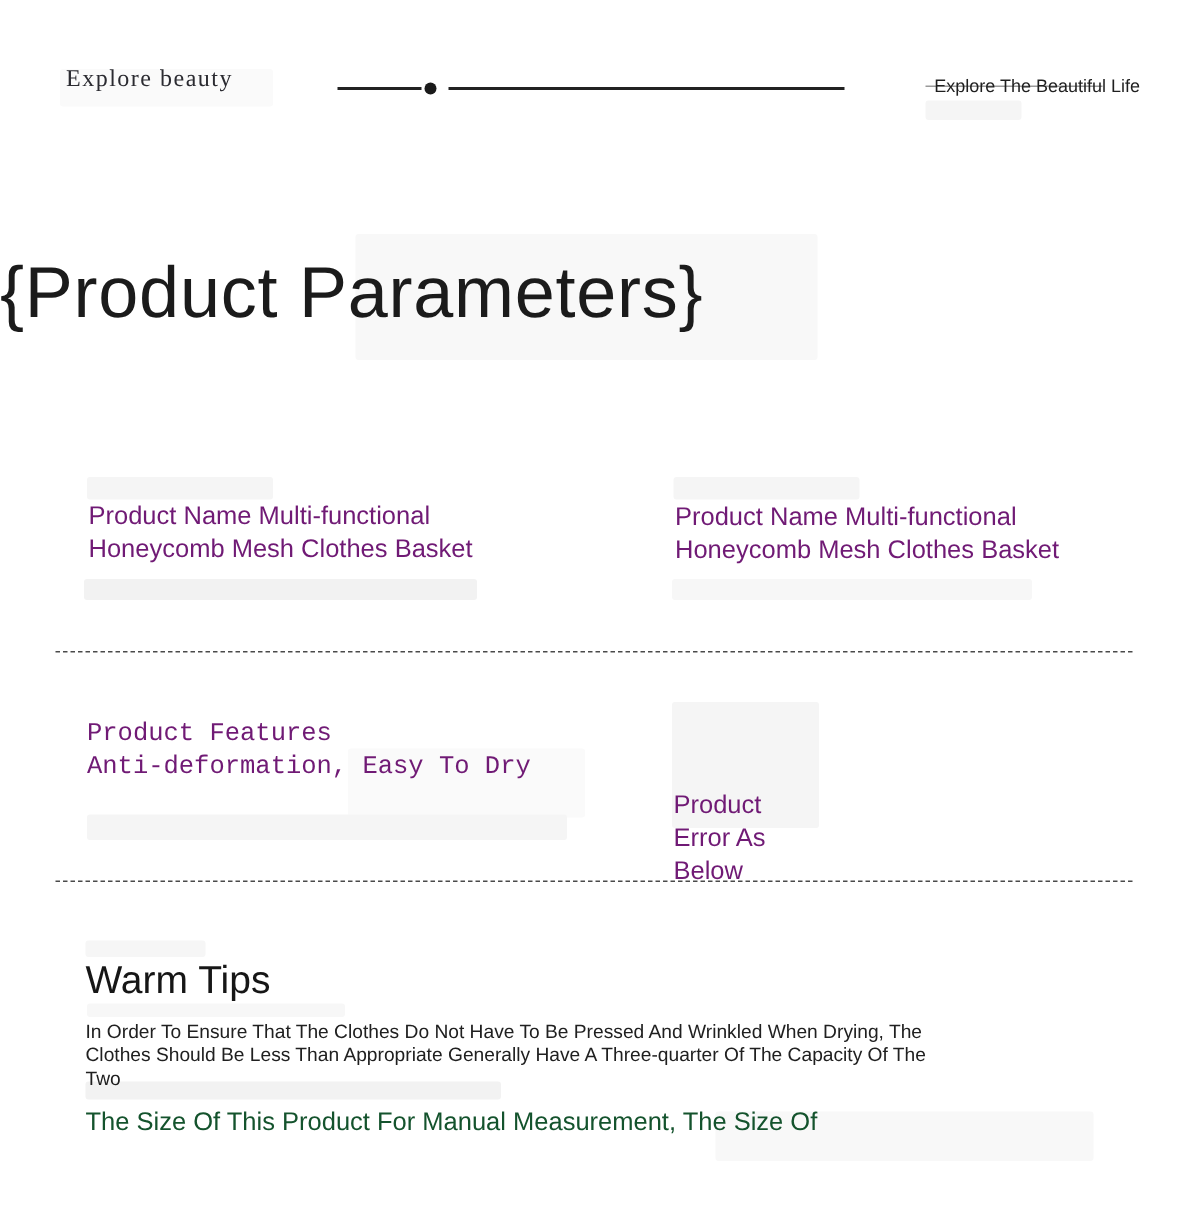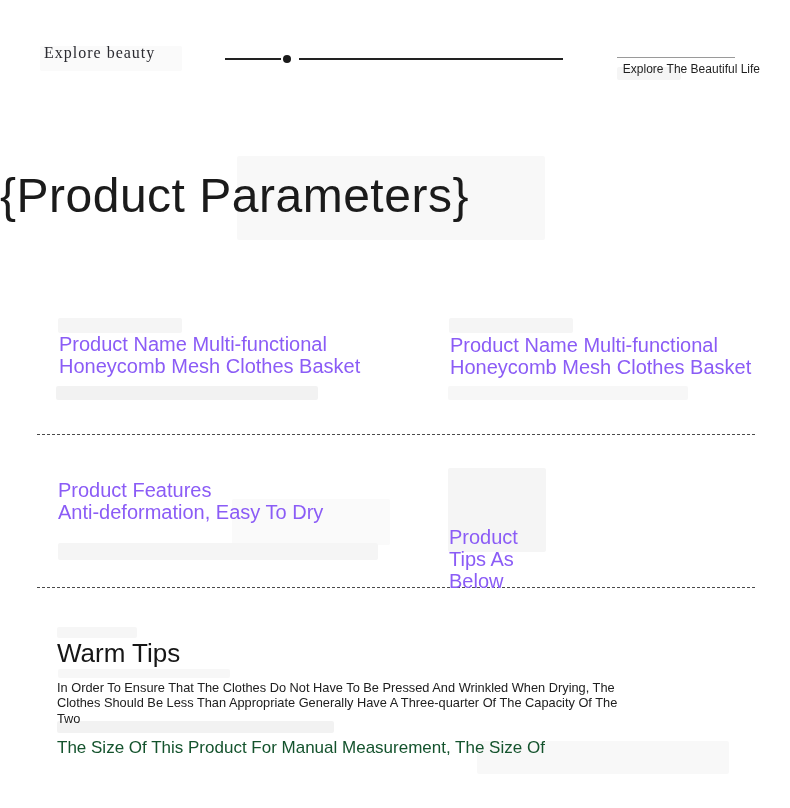--- a/index.html
+++ b/index.html
@@ -22,36 +22,35 @@
     font-family: "Liberation Serif", serif;
     font-size: 16px; letter-spacing: 1px; color: #2b2b31;
     z-index: 3;
   }
   .hline { background: #222222; height: 2px; z-index: 2; }
   .hdot { width: 8px; height: 8px; border-radius: 50%; background: #1a1a1a; z-index: 2; }
   .tagline {
     left: 615px; top: 50px; width: 145px;
     font-size: 12px; color: #1f1f1f; text-align: right;
     z-index: 3;
-    margin-top: 12px;
   }
   .tagline-strike { left: 617px; top: 57px; width: 118px; height: 1px; background: #9a9a9a; z-index: 2; }
 
   
   .page-title {
     left: 0; top: 168px; width: 790px;
     font-size: 48px; letter-spacing: 0.5px; color: #1b1b1b;
     z-index: 3;
   }
 
   
-  .info-block { font-size: 20px; line-height: 22px; color: #8b5cf6; z-index: 3; }
+  .info-block { font-size: 17px; line-height: 22px; color: #701a75; z-index: 3; }
   .name-left  { left: 59px;  top: 333px; }
   .name-right { left: 450px; top: 334px; }
-  .features   { left: 58px;  top: 479px; }
+  .features   { left: 58px;  top: 479px; font-family: Liberation Mono, monospace; }
   .size       { left: 449px; top: 478px; margin-top: 48px; }
 
   .dashed { position: absolute; left: 37px; width: 718px; height: 0; border-top: 1.5px dashed #4a4a4a; }
   .dashed-1 { top: 434px; }
   .dashed-2 { top: 587px; }
 
   
   .warm-heading { left: 57px; top: 638px; font-size: 26px; color: #161616; z-index: 3; }
   .para-1 { left: 57px; top: 680px; font-size: 12.8px; line-height: 15.4px; color: #202020; z-index: 3; }
   .para-2 { left: 57px; top: 739px; font-size: 17px; line-height: 17.6px; color: #14532d; z-index: 3; }
@@ -95,21 +94,21 @@
 </div>
 
 <div class="dashed dashed-1"></div>
 
 <div class="abs info-block features">
   <div>Product Features</div>
   <div>Anti-deformation, Easy To Dry</div>
 </div>
 <div class="abs info-block size">
   <div>Product</div>
-  <div>Tips As</div>
+  <div>Error As</div>
   <div>Below</div>
 </div>
 
 <div class="dashed dashed-2"></div>
 
 <div class="abs warm-heading">Warm Tips</div>
 <div class="abs para-1">
   <div>In Order To Ensure That The Clothes Do Not Have To Be Pressed And Wrinkled When Drying, The</div>
   <div>Clothes Should Be Less Than Appropriate Generally Have A Three-quarter Of The Capacity Of The</div>
   <div>Two</div>

